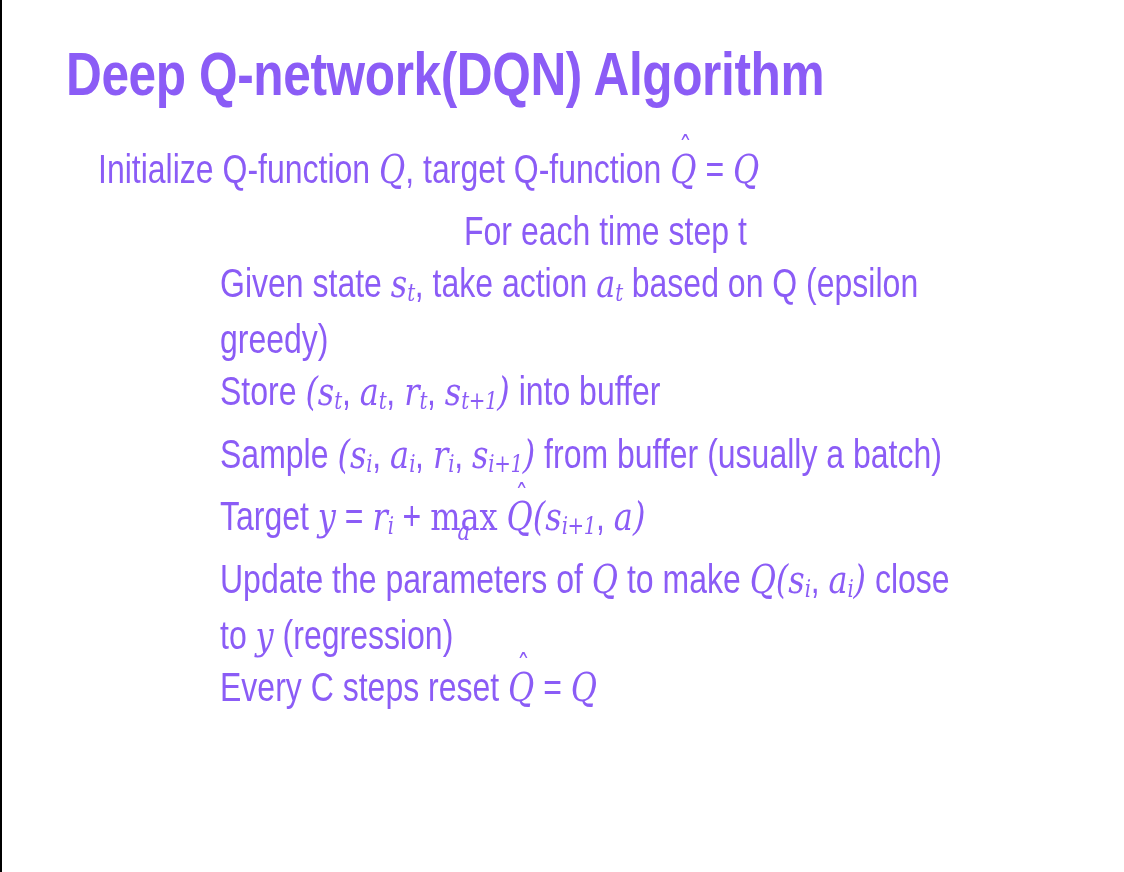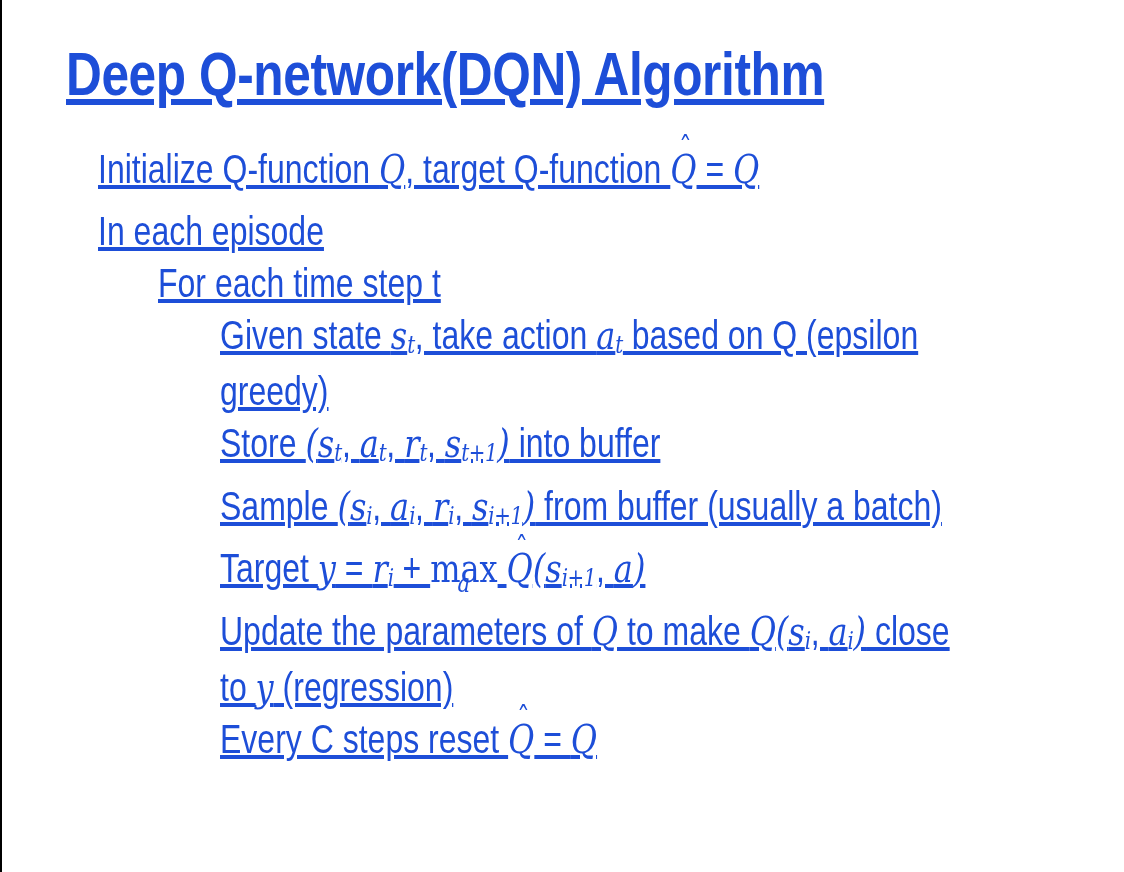--- a/index.html
+++ b/index.html
@@ -6,39 +6,38 @@
   .page {
     position: relative;
     width: 1124px;
     height: 872px;
     box-sizing: border-box;
     background: #ffffff;
     border-left: 2px solid #000000;
     padding: 40px 0 0 64px;
     overflow: hidden;
     font-family: "Liberation Sans", sans-serif;
-    color: #1d4ed8;
-    text-decoration: underline;
+    color: #8b5cf6;
   }
   .title {
     margin: 0 0 38px 0;
     font-size: 62px;
     font-weight: 700;
     line-height: 68px;
     letter-spacing: -0.5px;
     white-space: nowrap;
     transform: scaleX(0.8);
     transform-origin: 0 50%;
   }
   .bullets { }
   .row { display: flex; align-items: flex-start; margin-bottom: 6px; }
   .row:nth-of-type(1) { margin-bottom: 16px; }
   .row:nth-of-type(8) { }
   .lv1 { padding-left: 8px; }
-  .lv2 { padding-left: 68px; }
+  .lv2 { padding-left: 68px; justify-content: center; }
   .lv3 { padding-left: 130px; align-items: flex-end; }
   .marker { flex: 0 0 24px; }
   .dot { width: 9px; height: 9px; border-radius: 50%; background: #000; margin-top: 19px; }
   .txt {
     font-size: 40px;
     line-height: 46px;
     white-space: nowrap;
     transform: scaleX(0.8);
     transform-origin: 0 0;
   }
@@ -74,24 +73,20 @@
 </head>
 <body>
 
 <div class="page">
   <h1 class="title">Deep Q-network(DQN) Algorithm</h1>
   <div class="bullets">
       <div class="row lv1">
         <span class="marker"><span class="dot"></span></span>
         <div class="txt"><span class="pt">Initialize Q-function </span><span class="m">Q</span><span class="pt">, target Q-function </span><span class="hat"><span class="acc">ˆ</span><span>Q</span></span><span class="pt"> = </span><span class="m">Q</span></div>
       </div>
-      <div class="row lv1">
-        <span class="marker"><span class="dot"></span></span>
-        <div class="txt"><span class="pt">In each episode</span></div>
-      </div>
       <div class="row lv2">
         <span class="marker"><span class="dot"></span></span>
         <div class="txt"><span class="pt">For each time step t</span></div>
       </div>
       <div class="row lv3">
         <span class="marker"><span class="dot"></span></span>
         <div class="txt"><span class="pt">Given state </span><span class="m">s<span class="vs">t</span></span><span class="pt">, take action </span><span class="m">a<span class="vs">t</span></span><span class="pt"> based on Q (epsilon</span><br><span class="pt">greedy)</span></div>
       </div>
       <div class="row lv3">
         <span class="marker"><span class="dot"></span></span>

